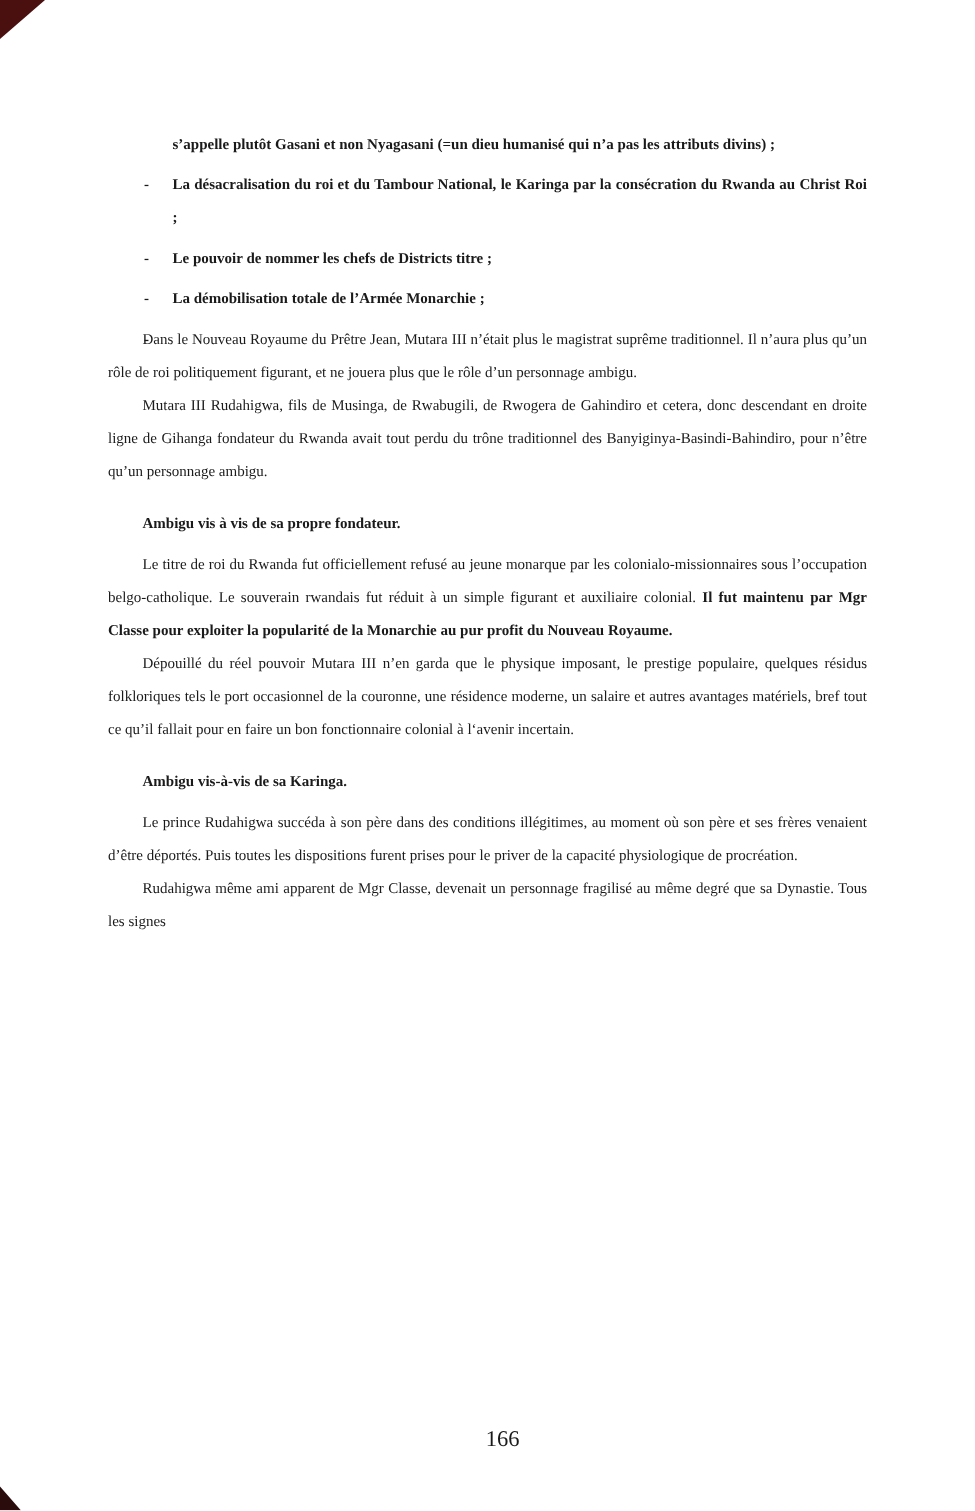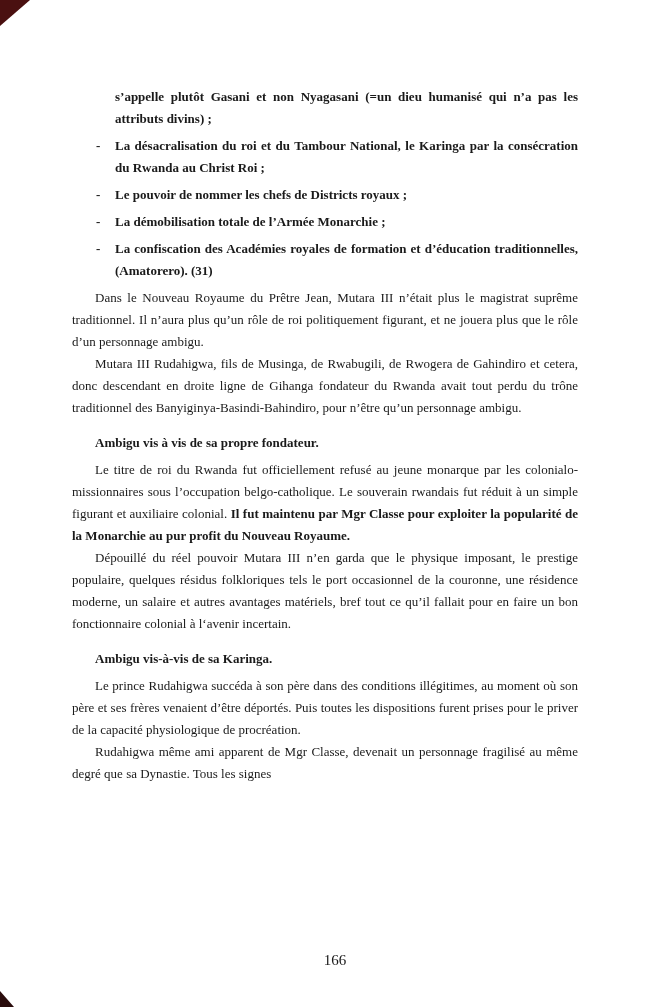--- a/index.html
+++ b/index.html
@@ -28,21 +28,21 @@
     bottom: 0; left: 0;
     width: 0; height: 0;
     border-bottom: 16px solid #2a0c0c;
     border-right: 14px solid transparent;
   }
   .content {
     position: absolute;
     top: 86px;
     left: 72px;
     width: 506px;
-    font-size: 13px;
+    font-size: 10px;
     line-height: 22px;
     text-align: justify;
   }
   .hang {
     position: relative;
     padding-left: 43px;
     font-weight: bold;
     margin-bottom: 5px;
   }
   .hang .dash {
@@ -84,31 +84,30 @@
       <span>s’appelle plutôt Gasani et non Nyagasani (=un dieu humanisé qui n’a pas les attributs divins) ;</span>
     </div>
 
     <div class="hang">
       <span class="dash">-</span>
       <span>La désacralisation du roi et du Tambour National, le Karinga par la consécration du Rwanda au Christ Roi ;</span>
     </div>
 
     <div class="hang">
       <span class="dash">-</span>
-      <span>Le pouvoir de nommer les chefs de Districts royaux ;</span>
+      <span>Le pouvoir de nommer les chefs de Districts titre ;</span>
     </div>
 
     <div class="hang">
       <span class="dash">-</span>
       <span>La démobilisation totale de l’Armée Monarchie ;</span>
     </div>
 
     <div class="hang">
       <span class="dash">-</span>
-      <span>La confiscation des Académies royales de formation et d’éducation traditionnelles, (Amatorero). (31)</span>
     </div>
 
 
     <div class="para">Dans le Nouveau Royaume du Prêtre Jean, Mutara III n’était plus le magistrat suprême traditionnel. Il n’aura plus qu’un rôle de roi politiquement figurant, et ne jouera plus que le rôle d’un personnage ambigu.</div>
 
     <div class="para">Mutara III Rudahigwa, fils de Musinga, de Rwabugili, de Rwogera de Gahindiro et cetera, donc descendant en droite ligne de Gihanga fondateur du Rwanda avait tout perdu du trône traditionnel des Banyiginya-Basindi-Bahindiro, pour n’être qu’un personnage ambigu.</div>
 
     <div class="heading">Ambigu vis à vis de sa propre fondateur.</div>
 
     <div class="para">

